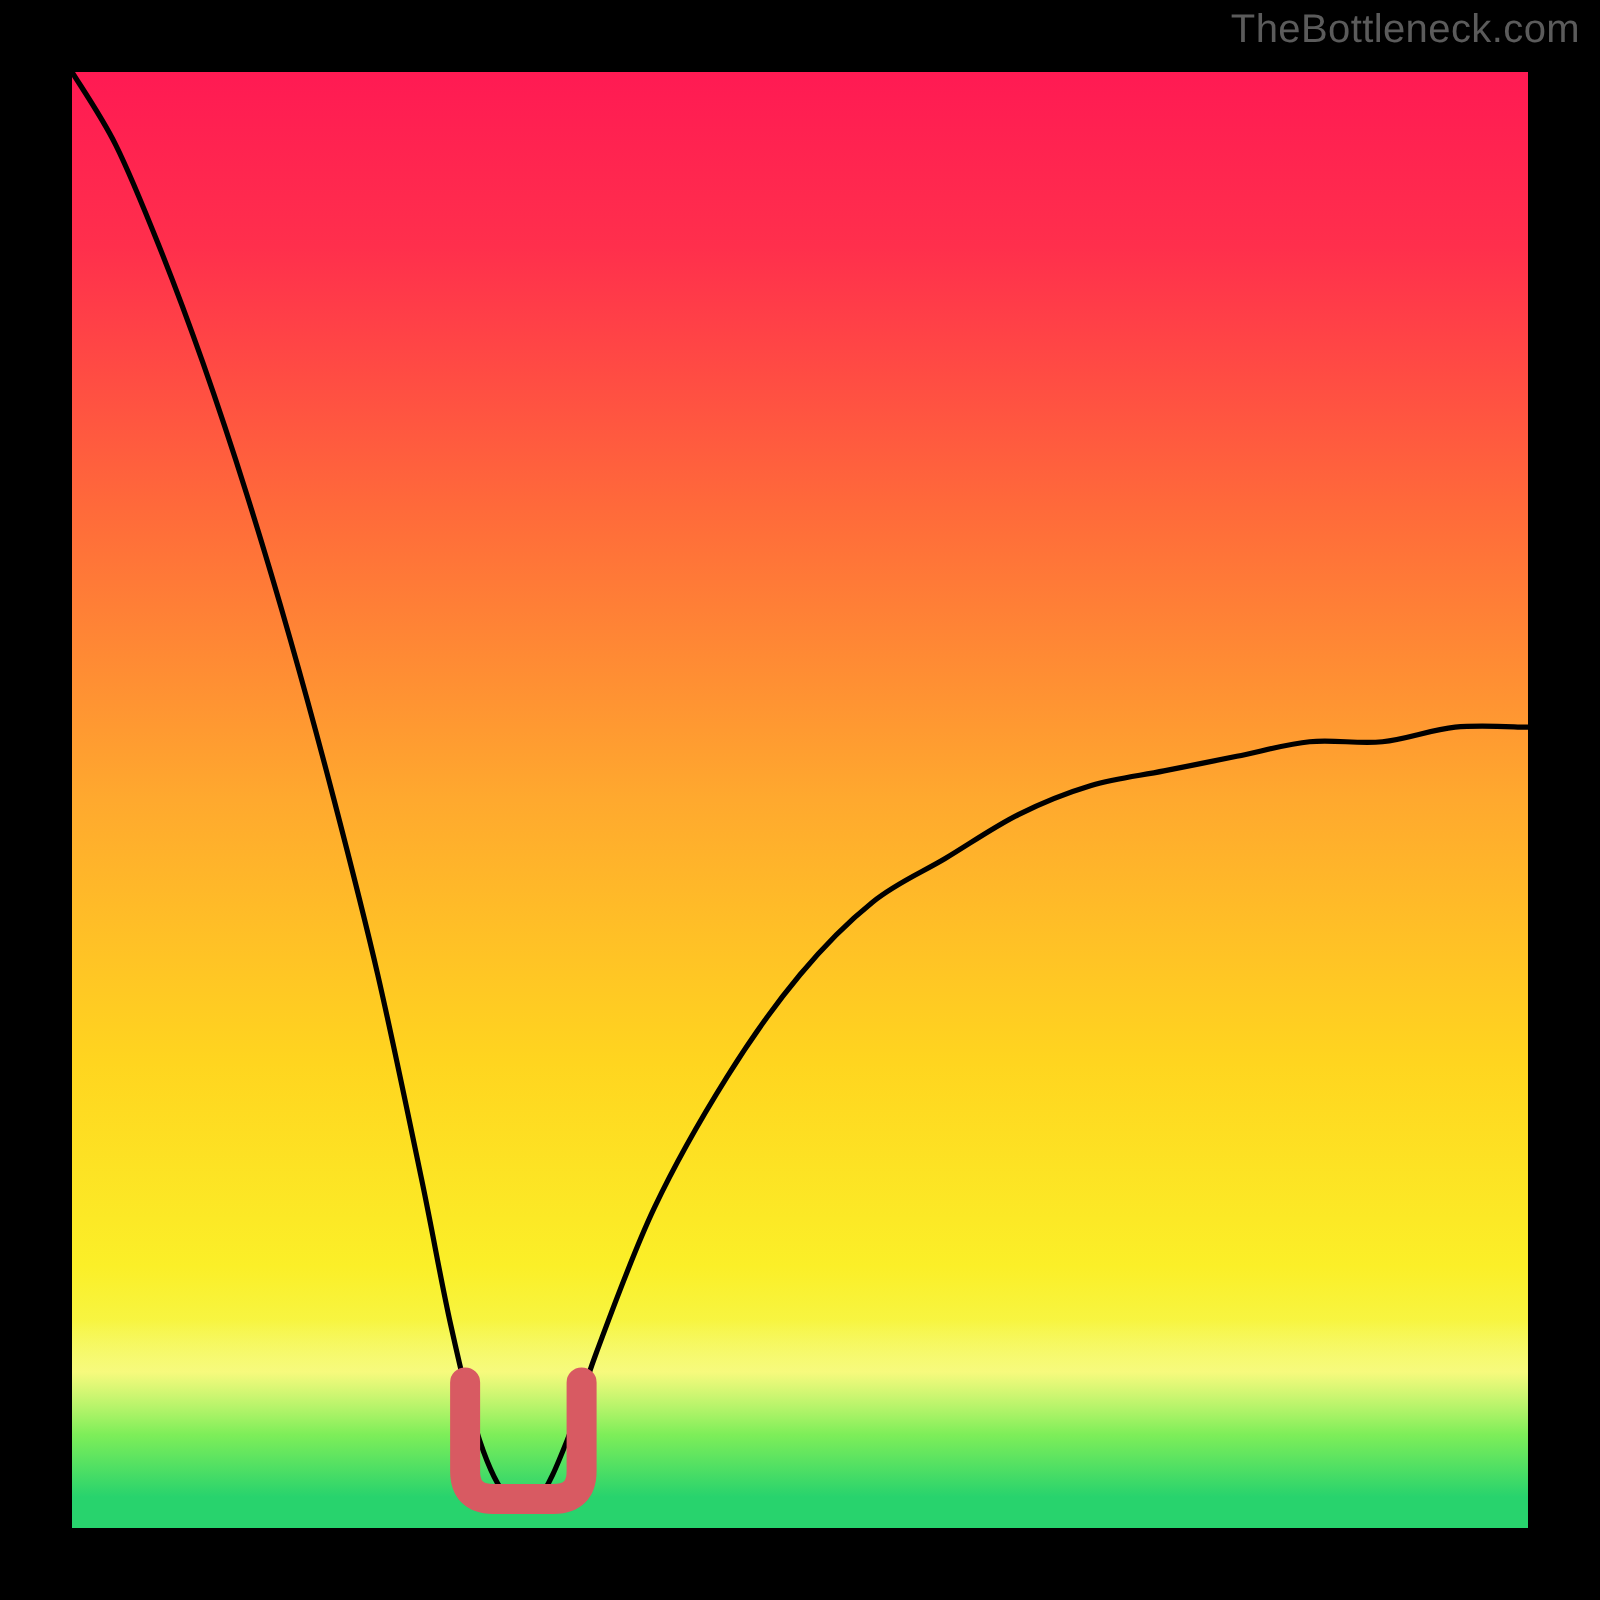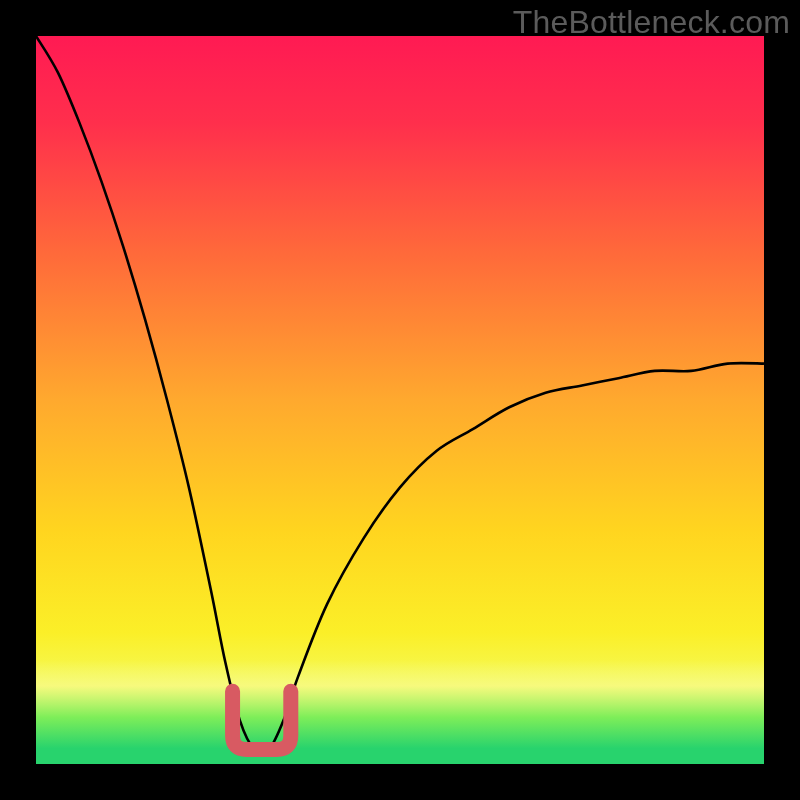--- a/index.html
+++ b/index.html
@@ -23,21 +23,21 @@
     top: 36px;
     width: 728px;
     height: 728px;
     overflow: hidden;
   }
   .watermark {
     position: absolute;
     top: 4px;
     right: 10px;
     color: #5b5b5b;
-    font-size: 32px;
+    font-size: 20px;
     font-weight: 500;
     letter-spacing: 0.2px;
     font-family: Arial, Helvetica, sans-serif;
     user-select: none;
   }
   svg { display: block; }
 </style>
 </head>
 <body>
 

